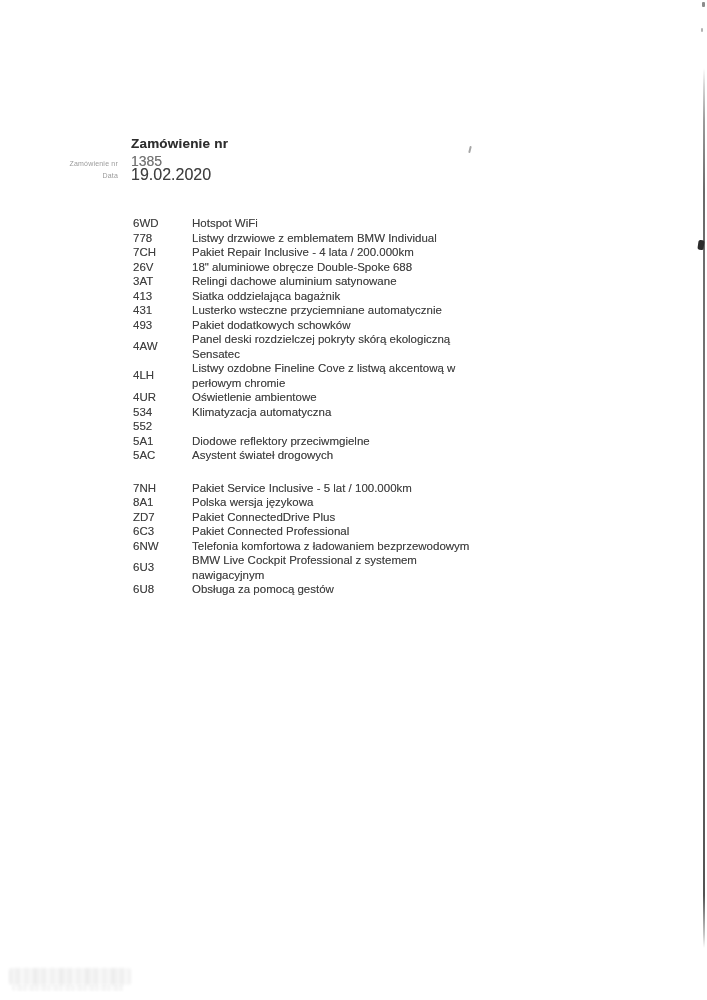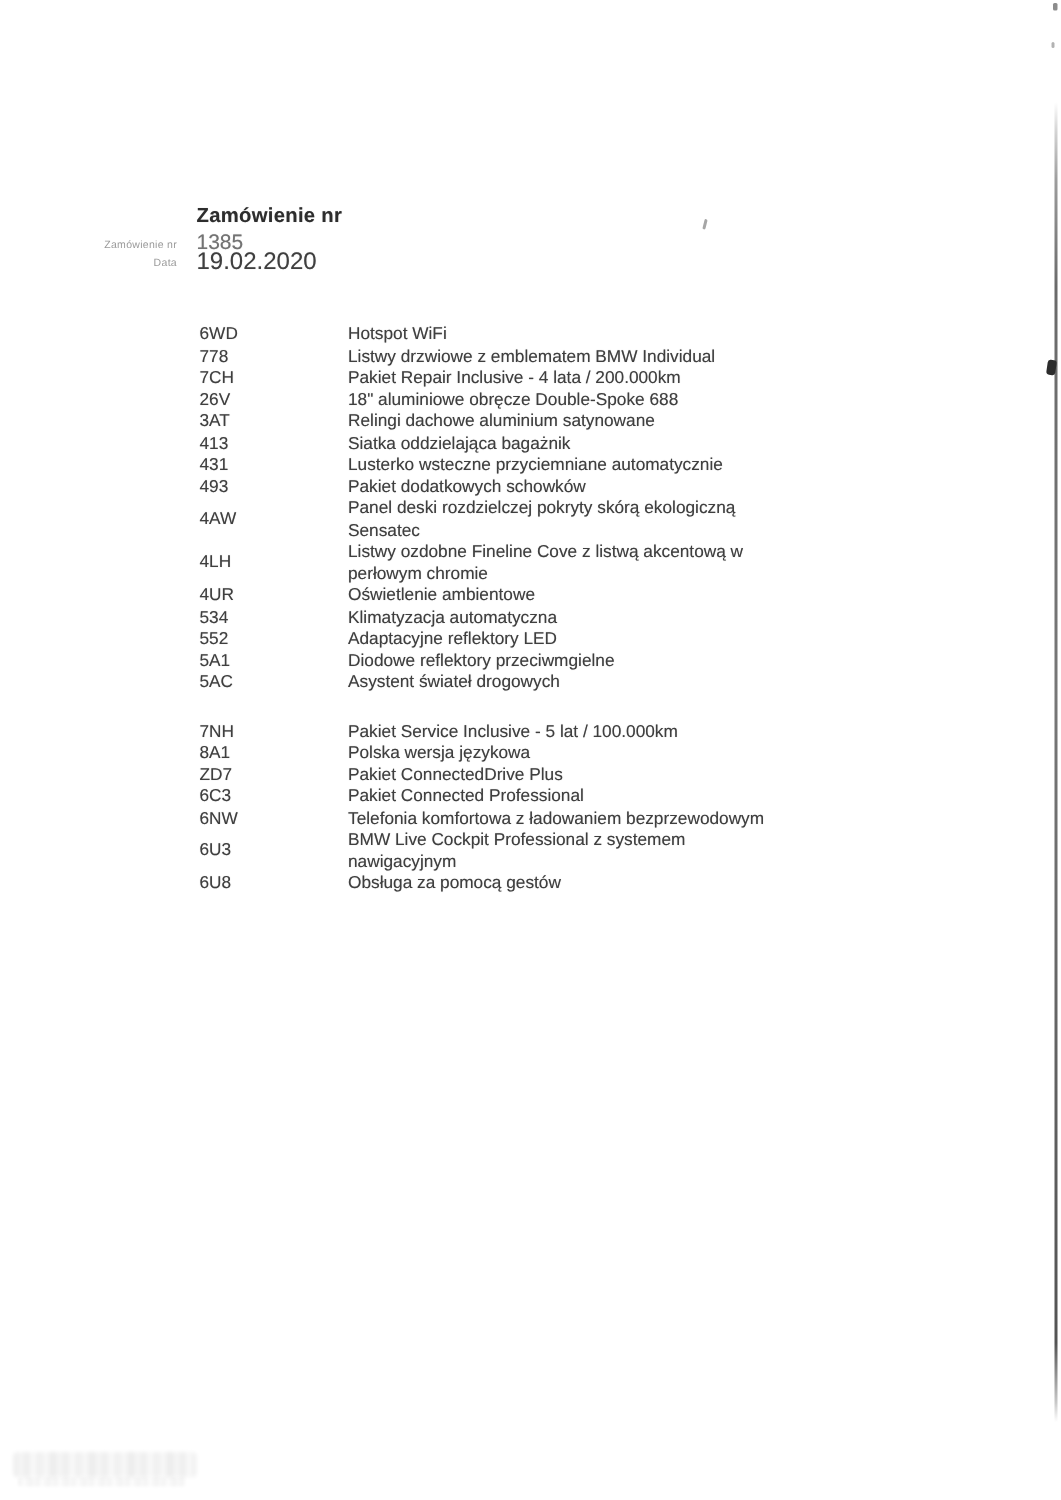--- a/index.html
+++ b/index.html
@@ -69,21 +69,20 @@
   .opt-group { display: block; }
   .opt-group + .opt-group { margin-top: 18px; }
   .opt-row { display: flex; align-items: center; }
   .opt-code {
     flex: 0 0 59px;
     white-space: nowrap;
   }
   .opt-desc {
     flex: 1 1 auto;
     white-space: pre-line;
-    margin-left: 40px;
   }
 
   
   .scan-edge-line {
     position: absolute;
     left: 703px;
     top: 68px;
     width: 2px;
     height: 880px;
     background: linear-gradient(to bottom,
@@ -222,21 +221,20 @@
         <div class="opt-row">
           <span class="opt-code">4UR</span>
           <span class="opt-desc">Oświetlenie ambientowe</span>
         </div>
         <div class="opt-row">
           <span class="opt-code">534</span>
           <span class="opt-desc">Klimatyzacja automatyczna</span>
         </div>
         <div class="opt-row">
           <span class="opt-code">552</span>
-          <span class="opt-desc">Adaptacyjne reflektory LED</span>
         </div>
         <div class="opt-row">
           <span class="opt-code">5A1</span>
           <span class="opt-desc">Diodowe reflektory przeciwmgielne</span>
         </div>
         <div class="opt-row">
           <span class="opt-code">5AC</span>
           <span class="opt-desc">Asystent świateł drogowych</span>
         </div>
       </div>

